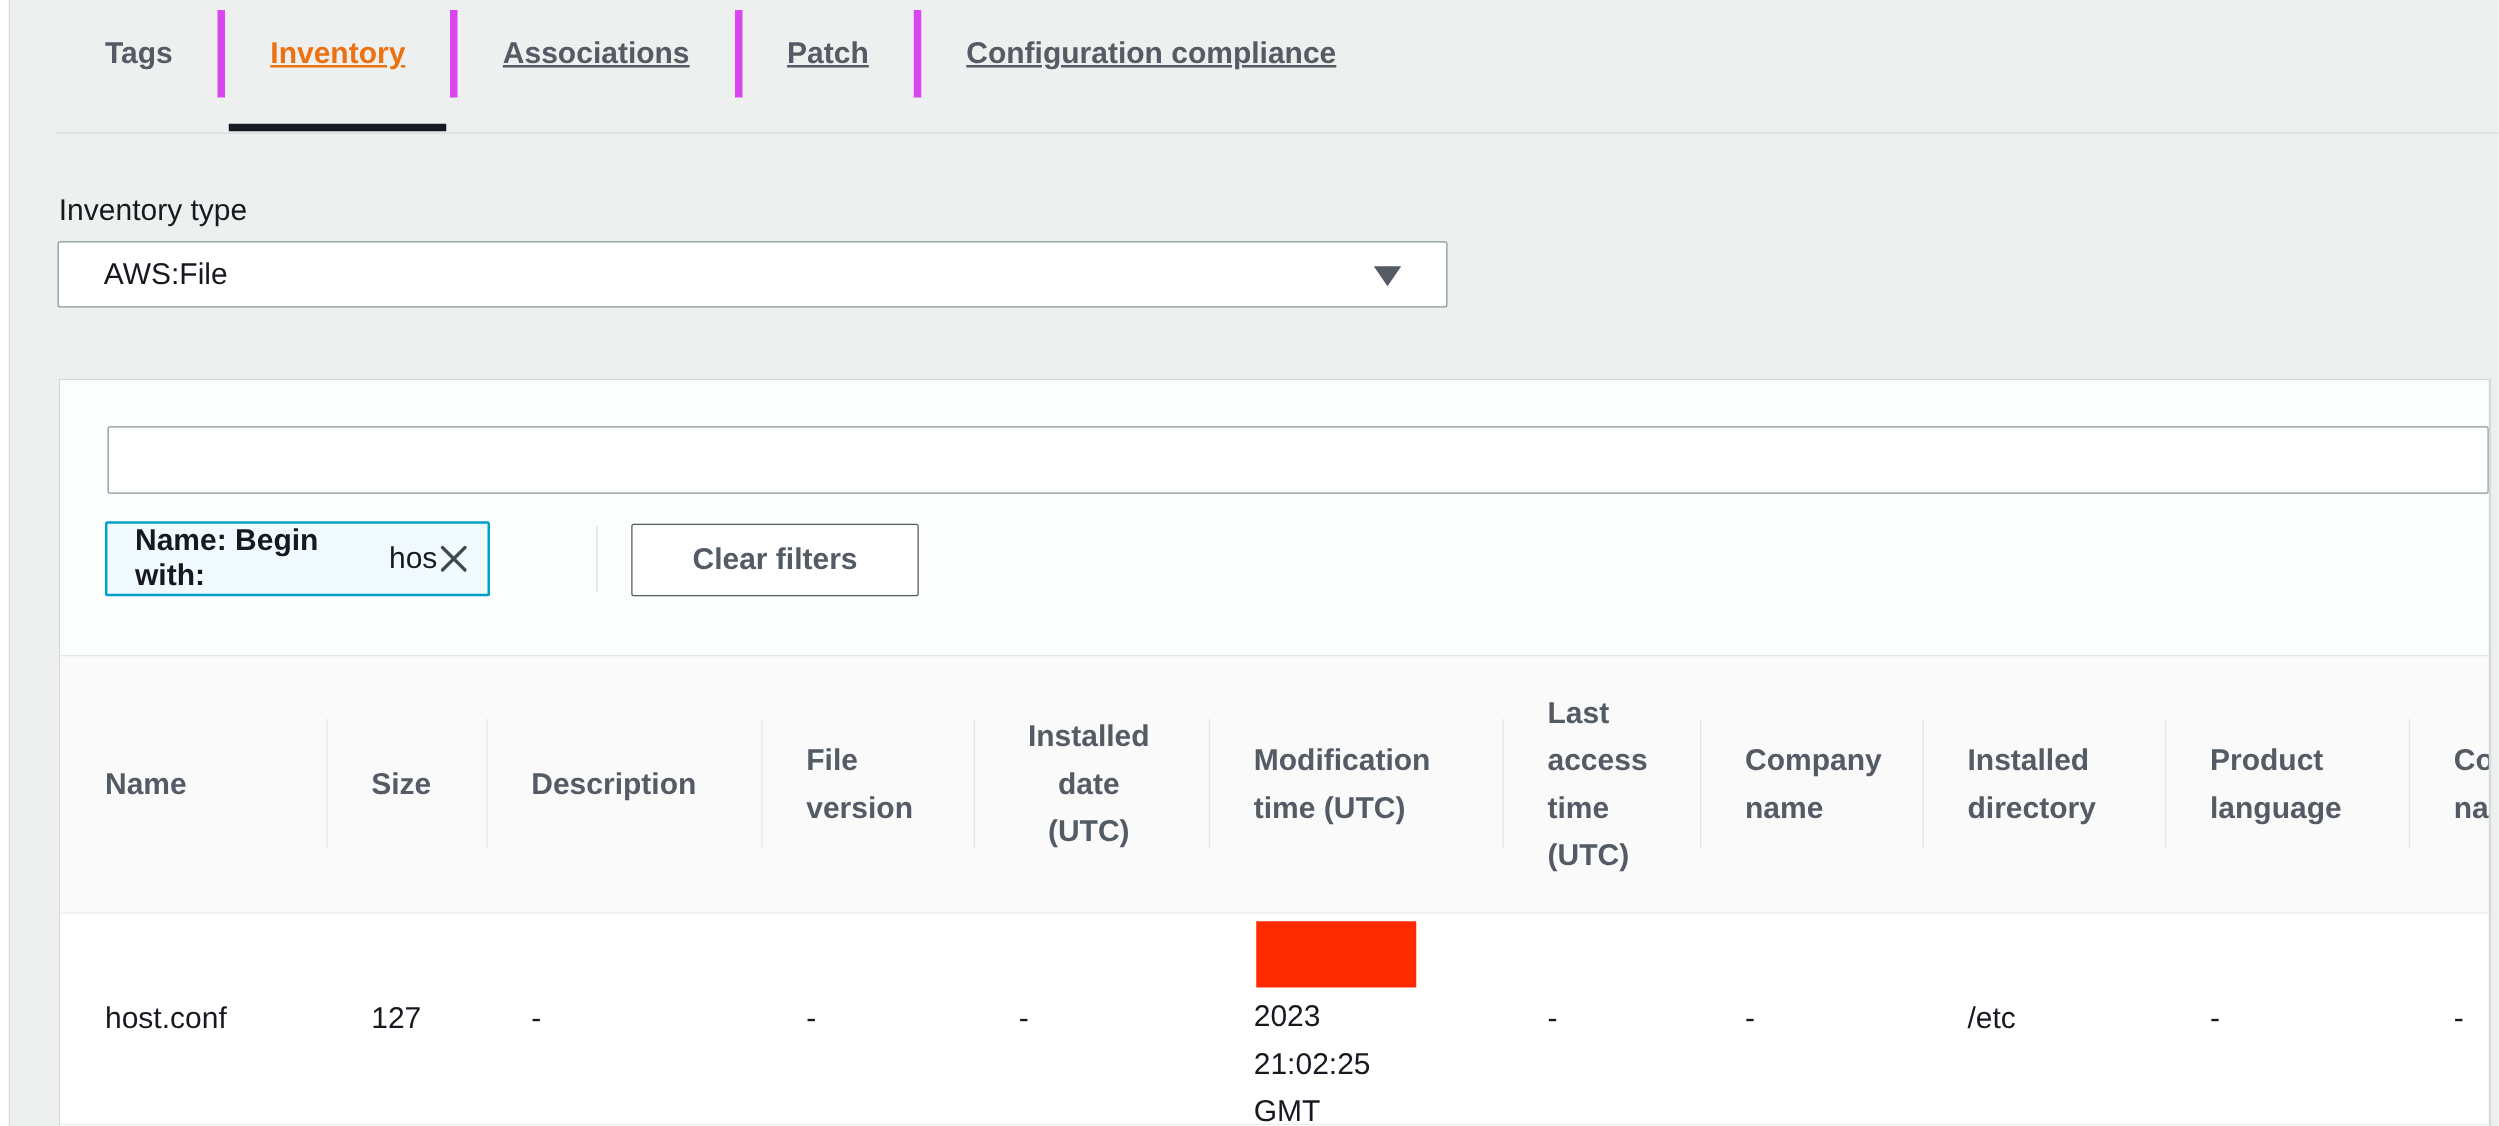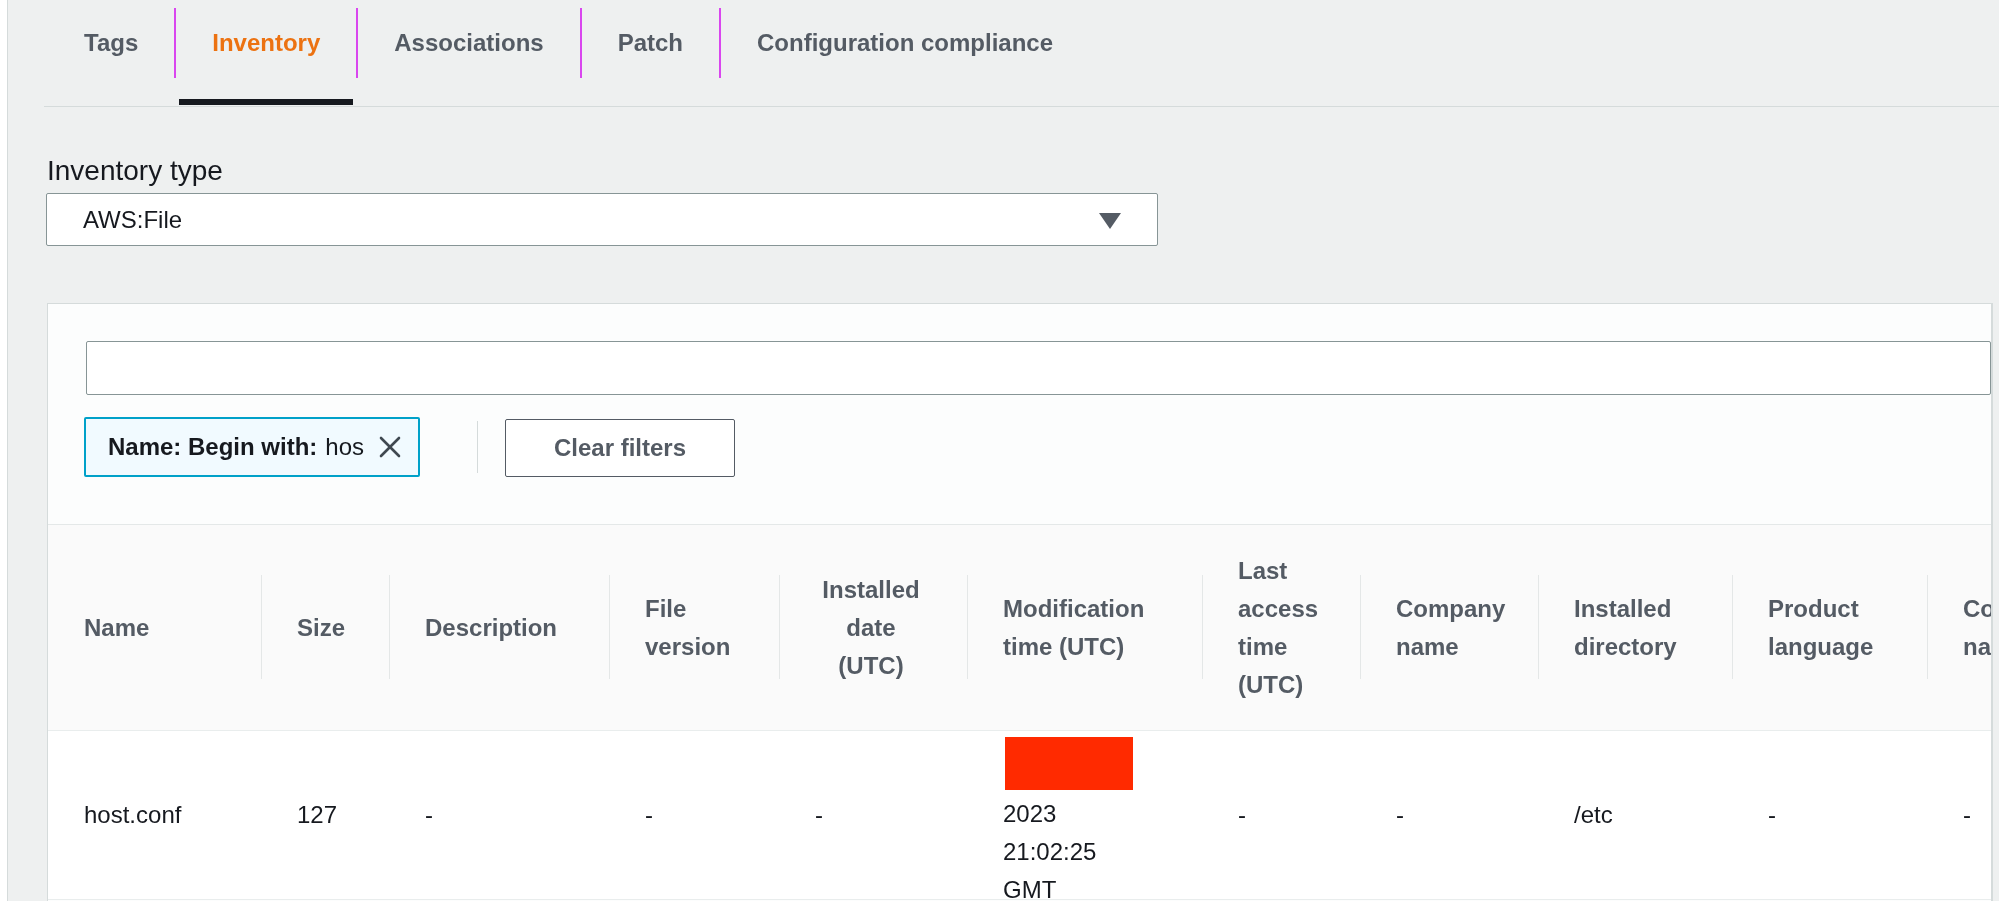--- a/index.html
+++ b/index.html
@@ -27,28 +27,28 @@
   }
   
   .gutter{position:absolute;left:0;top:0;width:8px;height:901px;background:#ffffff;border-right:1px solid var(--border-light);}
   
   .tabs{position:absolute;left:9px;top:0;right:16px;height:106px;display:flex;align-items:flex-start;padding-left:39px;}
   .tab{
     position:relative;display:flex;align-items:center;height:70px;margin-top:8px;
     padding:0 36px;font-weight:bold;font-size:24px;color:var(--text-secondary);
     white-space:nowrap;cursor:pointer;
   }
-  .tab + .tab{border-left:2px solid #d946ef;}
+  .tab + .tab{border-left:6px solid #d946ef;text-decoration:underline;}
   .tab.active{color:var(--accent-orange);}
   .tab.active::after{
     content:"";position:absolute;left:3px;right:3px;bottom:-27px;height:6px;background:#16191f;
   }
   .tabs-underline{position:absolute;left:44px;top:106px;right:0;height:1px;background:var(--border-light);}
   
-  .inv-label{position:absolute;left:47px;top:155px;font-size:28px;color:var(--text-primary);}
+  .inv-label{position:absolute;left:47px;top:155px;font-size:24px;color:var(--text-primary);}
   .select{
     position:absolute;left:46px;top:193px;width:1112px;height:53px;background:#ffffff;
     border:1px solid var(--border-mid);border-radius:2px;display:flex;align-items:center;
     padding:0 36px;cursor:pointer;
   }
   .select .value{font-size:24px;color:var(--text-primary);}
   .caret{
     position:absolute;left:1052px;top:19px;width:0;height:0;
     border-left:11px solid transparent;border-right:11px solid transparent;border-top:16px solid #545b64;
   }
@@ -59,21 +59,21 @@
     overflow:hidden;
   }
   .search{
     position:absolute;left:38px;top:37px;width:1905px;height:54px;background:#fff;
     border:1px solid var(--border-mid);border-radius:2px;
     font-family:"Liberation Sans",sans-serif;font-size:24px;color:var(--text-primary);
     padding:0 14px 0 56px;outline:none;
   }
   .search-icon{position:absolute;left:52px;top:50px;width:30px;height:30px;pointer-events:none;}
   .chip{
-    position:absolute;left:36px;top:113px;width:336px;height:60px;
+    position:absolute;left:36px;top:113px;width:308px;height:60px;
     background:var(--chip-bg);border:2px solid var(--chip-border);border-radius:2px;
     display:flex;align-items:center;padding:0 14px 0 22px;font-size:24px;
   }
   .chip b{font-weight:bold;color:var(--text-primary);}
   .chip .chip-val{margin-left:8px;color:var(--text-primary);}
   .chip-x{margin-left:auto;width:28px;height:28px;cursor:pointer;display:flex;align-items:center;justify-content:center;}
   .vdiv{position:absolute;left:429px;top:117px;width:1px;height:52px;background:var(--border-light);}
   .clear-btn{
     position:absolute;left:457px;top:115px;width:230px;height:58px;background:#fff;
     border:1px solid var(--text-secondary);border-radius:2px;

